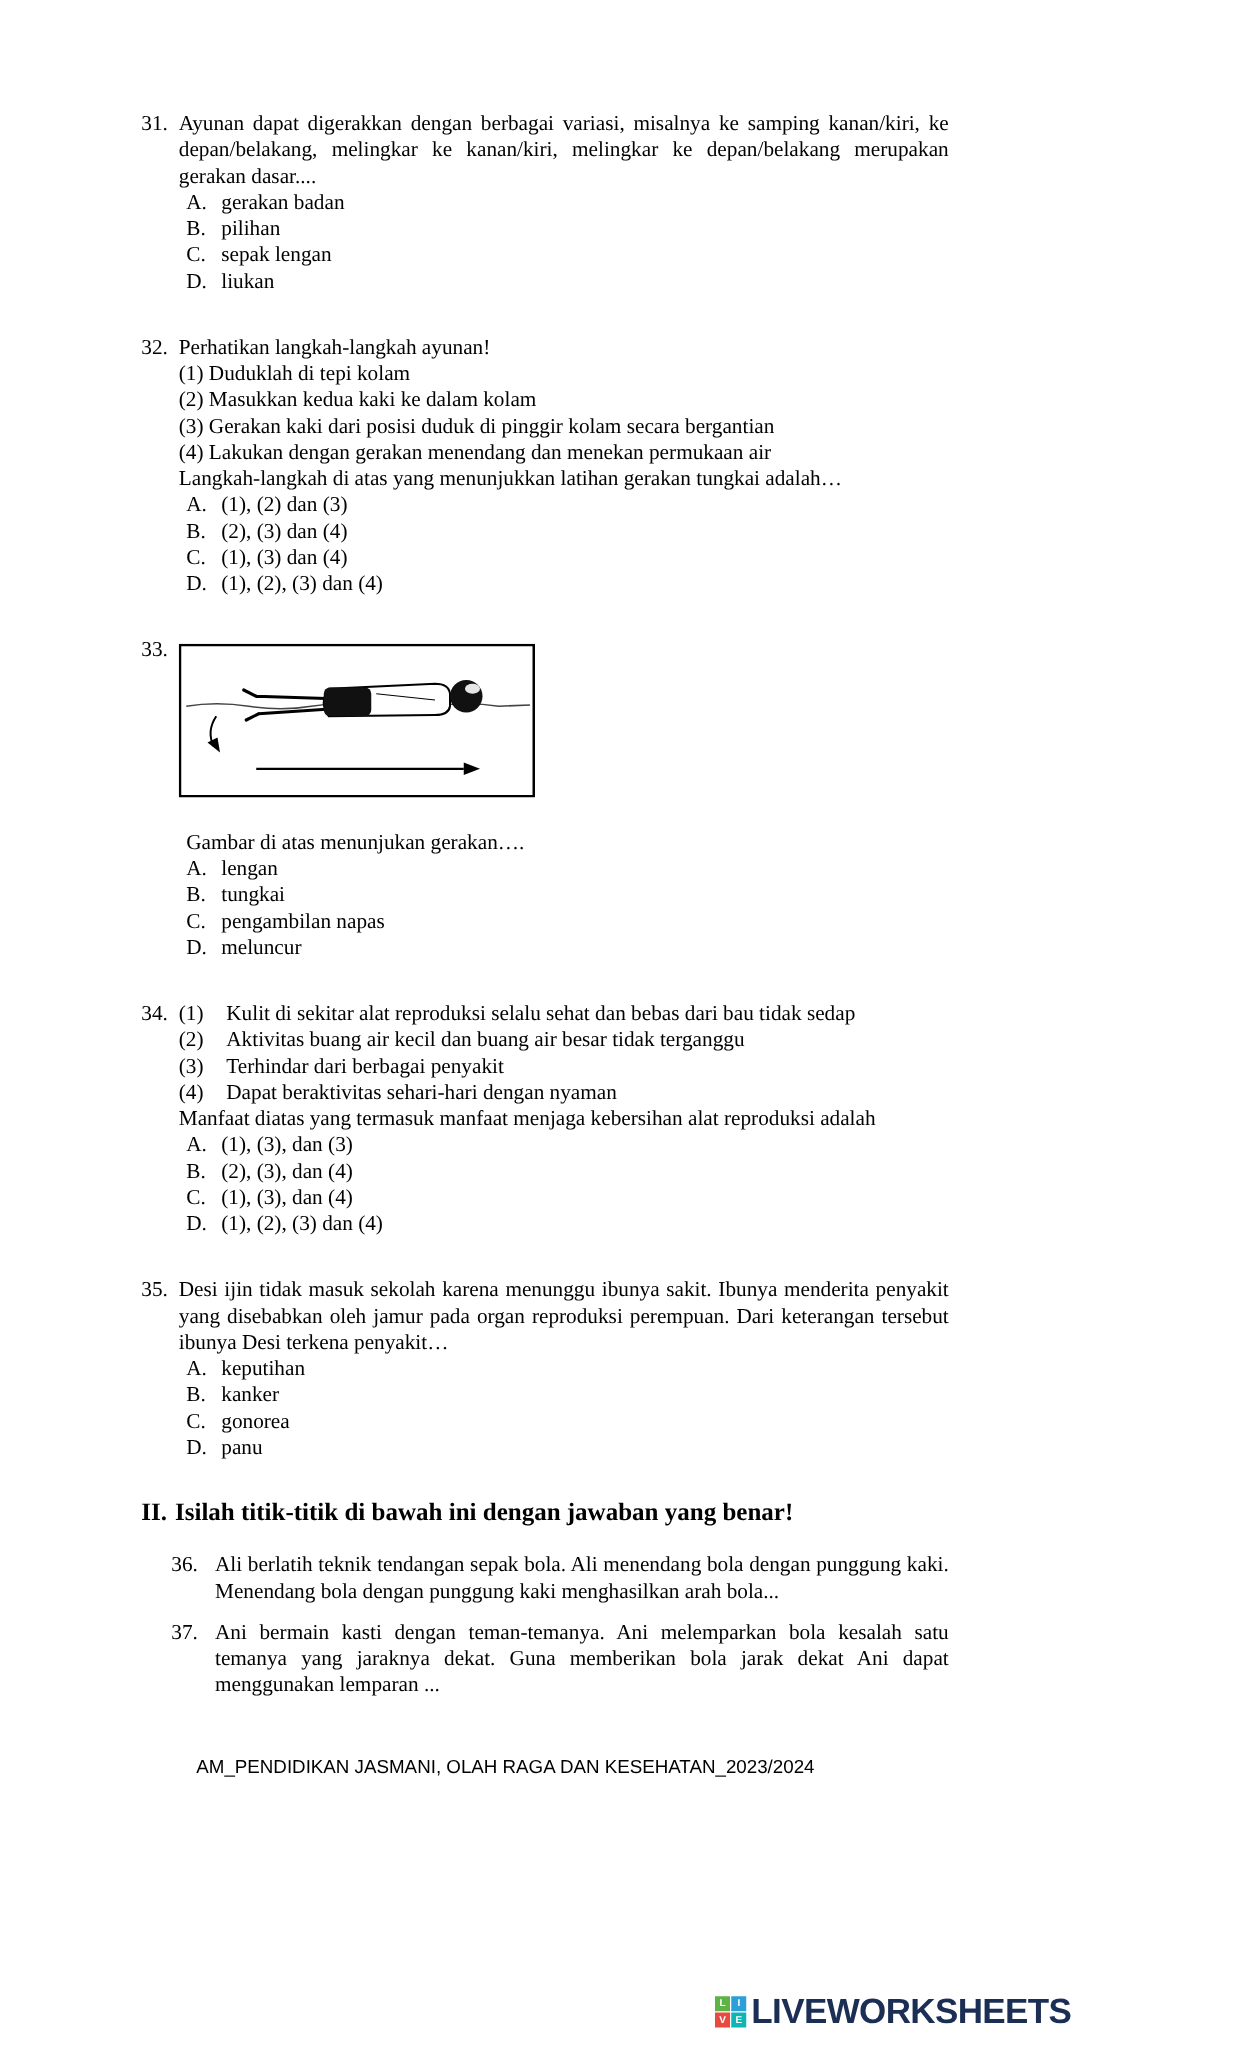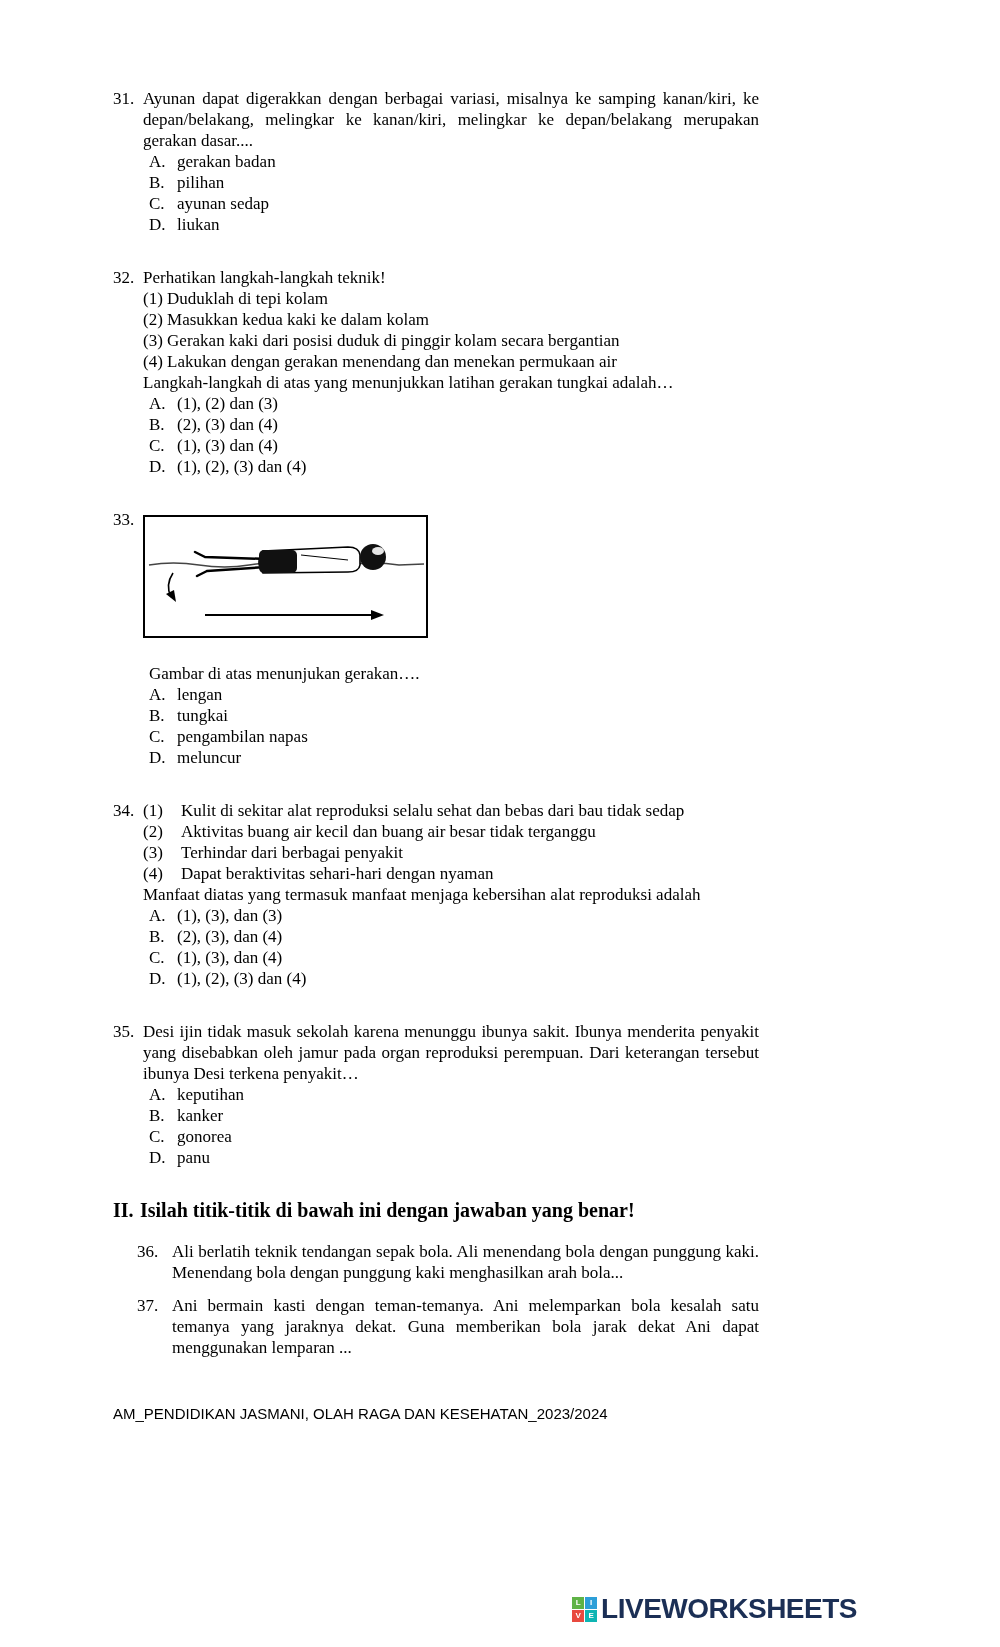--- a/index.html
+++ b/index.html
@@ -24,21 +24,21 @@
   .figure-wrap { margin:6px 0 20px 0; }
   .caption { padding-left:6px; margin-bottom:0; }
 
   .section-heading { display:flex; font-size:20px; line-height:21px; font-weight:bold; margin-bottom:20px; }
   .sec-num { width:27px; flex-shrink:0; }
 
   .sub { margin-left:24px; margin-bottom:12px; }
   .sub .qnum { width:35px;font-family:Liberation Serif, serif; }
 
   .footer { font-family:"Liberation Sans", sans-serif; font-size:15px; line-height:19px;
-            margin-top:46px; color:#000; }
+            margin-top:46px; color:#000;margin-left:44px; }
 
   .logo { position:absolute; right:12px; bottom:22px; display:flex; align-items:center; gap:4px; cursor:pointer; }
   .logo-grid { display:grid; grid-template-columns:12px 12px; grid-template-rows:12px 12px; gap:1px; }
   .logo-tile { color:#fff; font-family:"Liberation Sans", sans-serif; font-size:8px; font-weight:bold;
                display:flex; align-items:center; justify-content:center; }
   .logo-text { font-family:"Liberation Sans", sans-serif; font-weight:bold; font-size:28px;
                color:#1b2f55; letter-spacing:-0.5px; }
 </style>
 </head>
 <body>
@@ -53,34 +53,34 @@
         <div class="option">
           <span class="opt-label">A.</span>
           <span class="opt-text">gerakan badan</span>
         </div>
         <div class="option">
           <span class="opt-label">B.</span>
           <span class="opt-text">pilihan</span>
         </div>
         <div class="option">
           <span class="opt-label">C.</span>
-          <span class="opt-text">ayunan sedap</span>
+          <span class="opt-text">sepak lengan</span>
         </div>
         <div class="option">
           <span class="opt-label">D.</span>
           <span class="opt-text">liukan</span>
         </div>
       </div>
     </div>
   </div>
 
   <div class="question">
     <div class="qnum">32.</div>
     <div class="qbody">
-      <p class="qtext">Perhatikan langkah-langkah teknik!</p>
+      <p class="qtext">Perhatikan langkah-langkah ayunan!</p>
       <div class="steps">
         <div class="step">(1) Duduklah di tepi kolam</div>
         <div class="step">(2) Masukkan kedua kaki ke dalam kolam</div>
         <div class="step">(3) Gerakan kaki dari posisi duduk di pinggir kolam secara bergantian</div>
         <div class="step">(4) Lakukan dengan gerakan menendang dan menekan permukaan air</div>
       </div>
       <p class="lead">Langkah-langkah di atas yang menunjukkan latihan gerakan tungkai adalah…</p>
       <div class="options">
         <div class="option">
           <span class="opt-label">A.</span>

